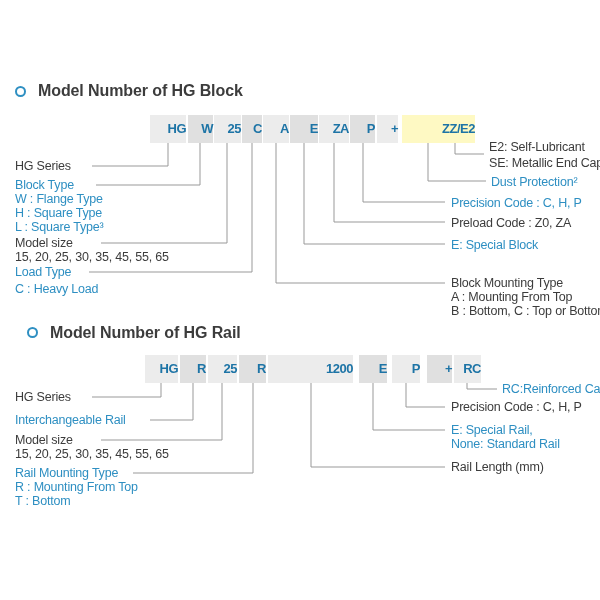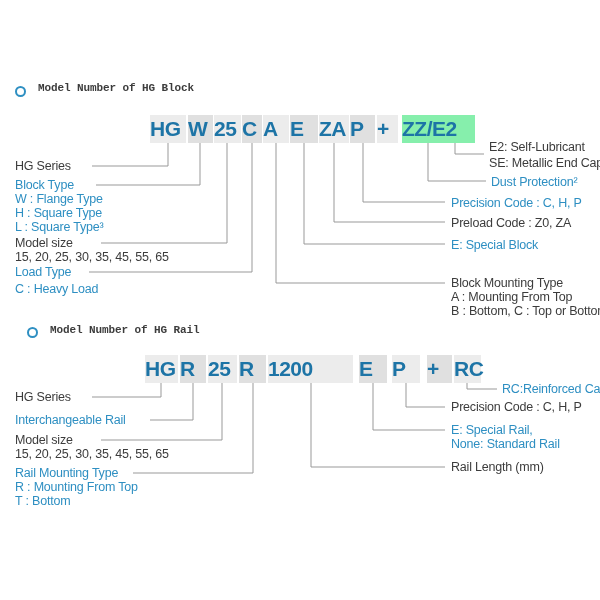--- a/index.html
+++ b/index.html
@@ -3,36 +3,36 @@
 <meta charset="utf-8">
 <style>
   html,body{margin:0;padding:0;background:#fff;}
   .canvas{
     position:relative;width:600px;height:600px;background:#ffffff;
     font-family:"Liberation Sans","DejaVu Sans",sans-serif;
     overflow:hidden;
   }
   
   .heading{
-    position:absolute;font-size:11px;font-weight:bold;color:var(--dark);
-    letter-spacing:-0.1px;white-space:nowrap;font-family:Liberation Mono, monospace;
+    position:absolute;font-size:16px;font-weight:bold;color:var(--dark);
+    letter-spacing:-0.1px;white-space:nowrap;
   }
   .bullet{
     position:absolute;width:7px;height:7px;border:2.5px solid var(--blue-ann);
     border-radius:50%;background:#fff;box-sizing:content-box;
   }
   
   .code-box{
-    position:absolute;height:28px;line-height:28px;text-align:left;
-    font-size:21px;font-weight:bold;color:var(--blue-code);
+    position:absolute;height:28px;line-height:28px;text-align:right;
+    font-size:13px;font-weight:bold;color:var(--blue-code);
     letter-spacing:-0.5px;white-space:nowrap;
   }
   .bg-a{background:var(--box-light);}
   .bg-b{background:var(--box-dark);}
-  .bg-c{background:#86efac;}
+  .bg-c{background:#fef9c3;}
   
   .ann{
     position:absolute;font-size:12.5px;line-height:14px;letter-spacing:-0.2px;
     white-space:nowrap;
     text-align:center;
   }
   .ann.dark{color:var(--dark);}
   .ann.blue{color:var(--blue-ann);}
   
   svg.leads{position:absolute;left:0;top:0;width:600px;height:600px;}

